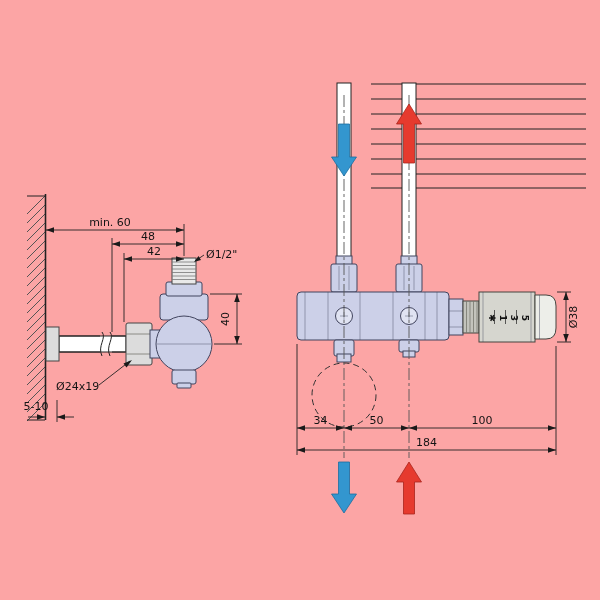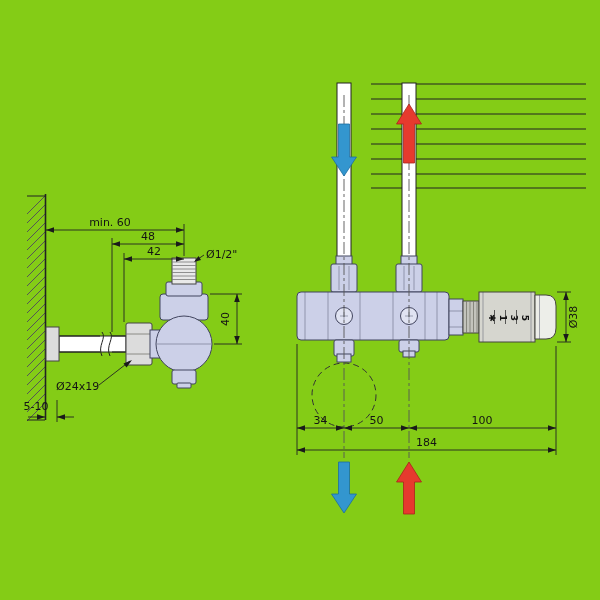--- a/index.html
+++ b/index.html
@@ -1,16 +1,16 @@
 <!DOCTYPE html>
 <html style="--valve: #ccd0e8; --valve_line: #41445e; --metal: #dcdcdc; --head_ring: #d6d6cf; --head_cap: #edeee9; --head_collar: #c3c3bc; --blue: #3396cf; --red: #e63a2e; --line: #222222;"><head>
 <meta charset="utf-8">
 <style>
   html,body{margin:0;padding:0;background:#fff}
-  .canvas{width:600px;height:600px;position:relative;background:#84cc16;font-family:"DejaVu Sans",sans-serif;overflow:hidden}
+  .canvas{width:600px;height:600px;position:relative;background:#fca5a5;font-family:"DejaVu Sans",sans-serif;overflow:hidden}
   svg text{font-family:"DejaVu Sans",sans-serif}
   .ln{stroke:var(--line,#222);stroke-width:1;fill:none}
   .thick{stroke-width:1.6}
   .white{fill:#fff;stroke:var(--line,#222);stroke-width:1}
   .valve{fill:var(--valve,#ccd0e8);stroke:var(--valve_line,#41445e);stroke-width:1}
   .valve-light{fill:#e0e3f2;stroke:var(--valve_line,#41445e);stroke-width:1}
   .metal{fill:var(--metal,#dcdcdc);stroke:#444;stroke-width:1}
   .seam{stroke:var(--valve_line,#41445e);stroke-width:.8;opacity:.55;fill:none}
   .rib{stroke:#77776f;stroke-width:.8;fill:none}
   .dim{stroke:#222;stroke-width:.9;fill:none}

